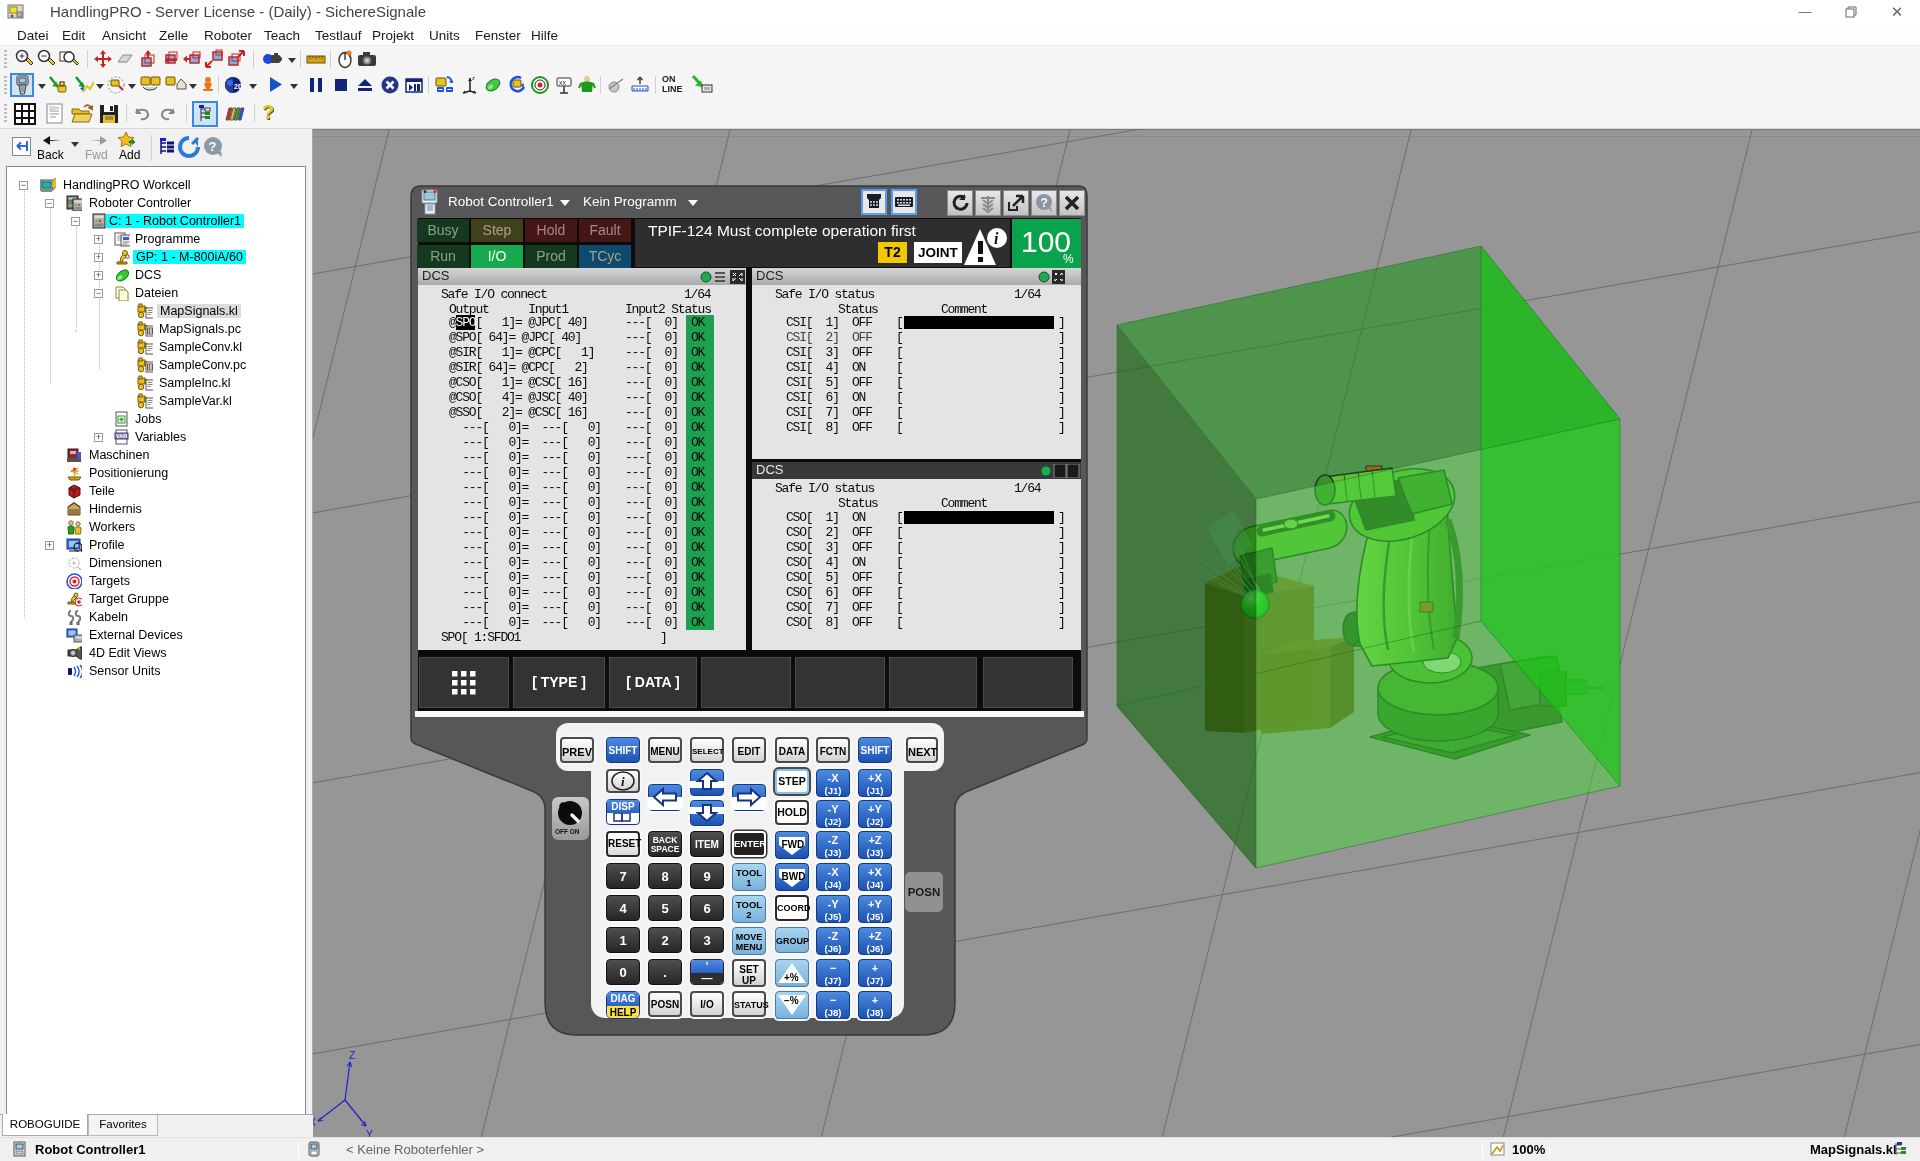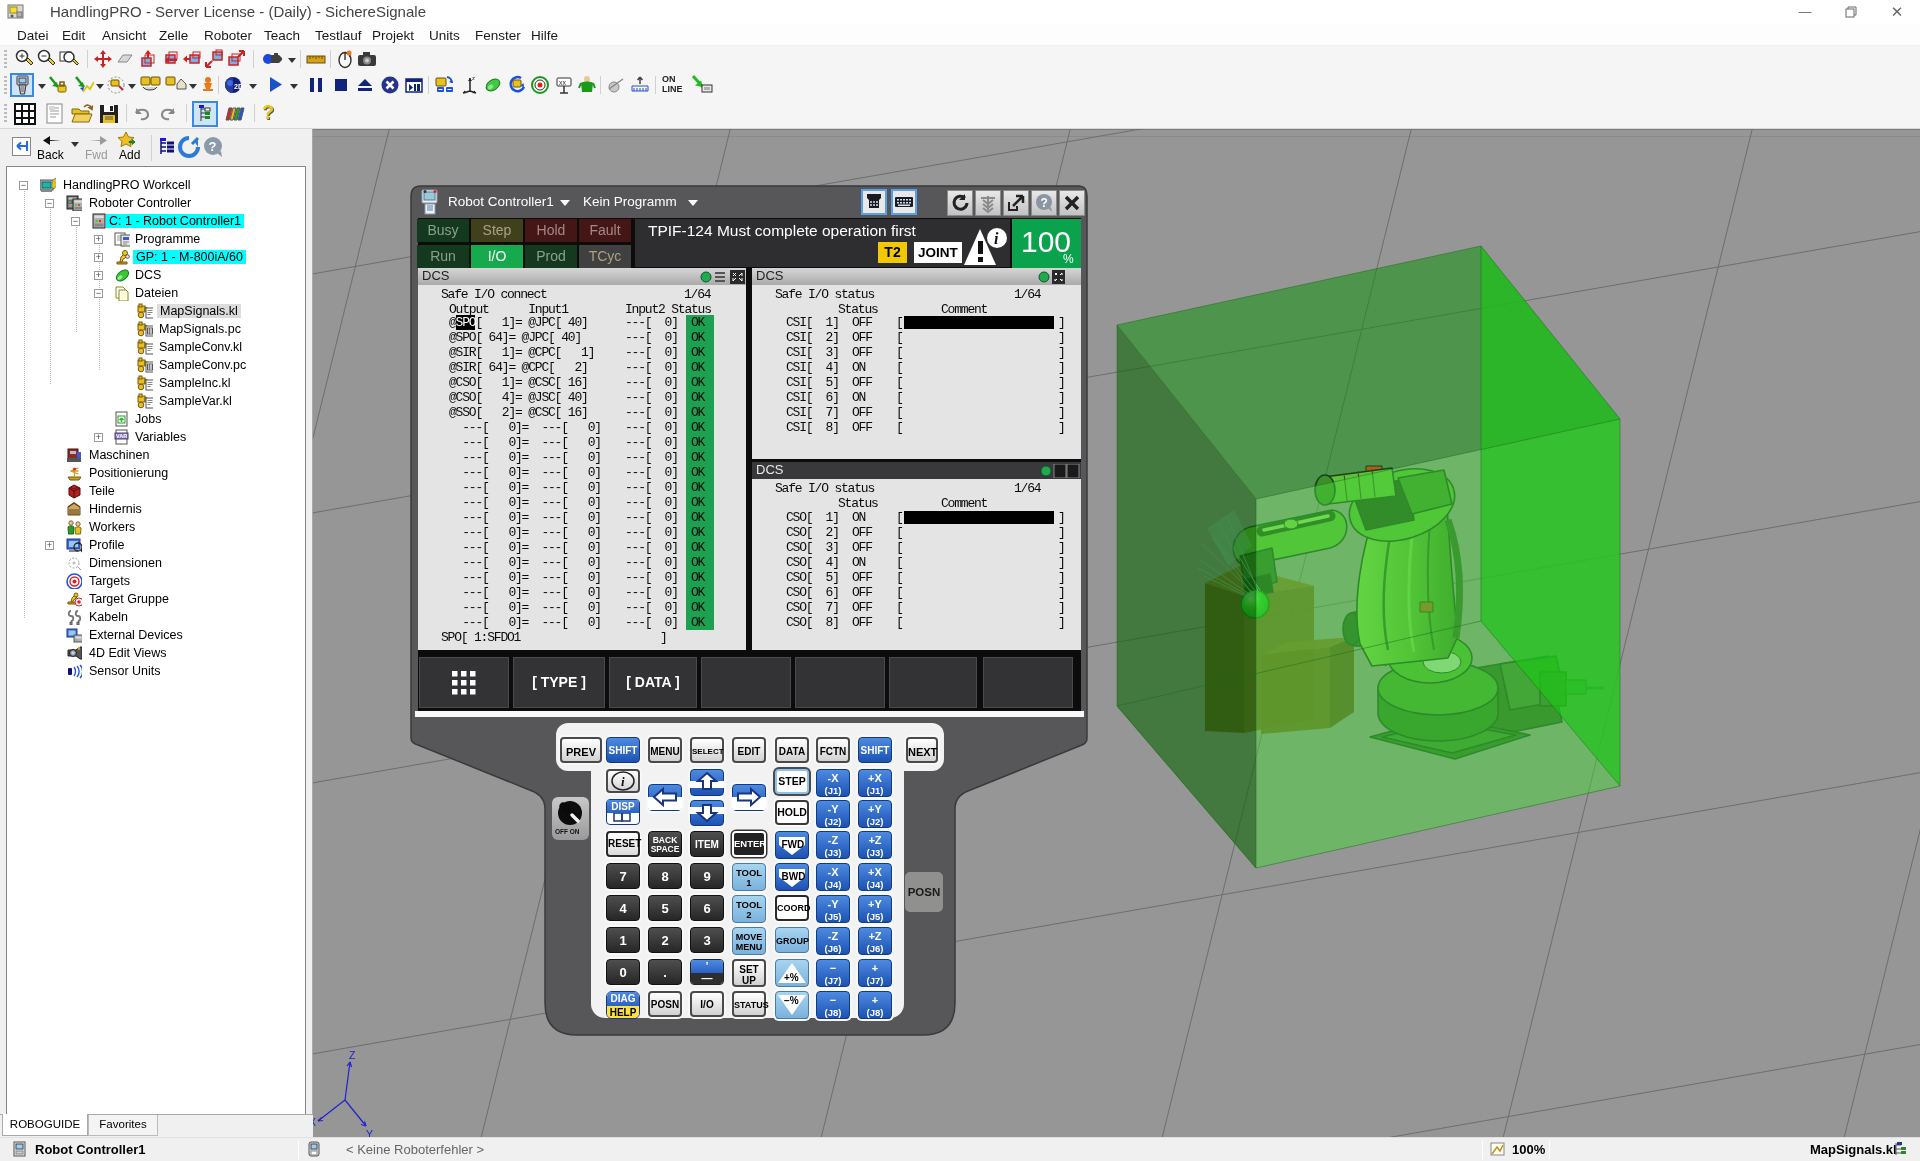--- a/index.html
+++ b/index.html
@@ -853,21 +853,21 @@
       <path d="M5 5 L17 17 M17 5 L5 17" stroke="#222" stroke-width="3.5"></path>
     </svg>
 <div class="abs" style="left:10px;top:35px;width:663px;height:493px;background:#0c0c0c;"></div>
 <div class="abs" style="left:9px;top:36px;width:52px;height:23px;background:#14391f;color:#8aa08a;font-size:14px;text-align:center;line-height:23px;">Busy</div>
 <div class="abs" style="left:63px;top:36px;width:52px;height:23px;background:#41401c;color:#a8a285;font-size:14px;text-align:center;line-height:23px;">Step</div>
 <div class="abs" style="left:117px;top:36px;width:52px;height:23px;background:#451616;color:#a58888;font-size:14px;text-align:center;line-height:23px;">Hold</div>
 <div class="abs" style="left:171px;top:36px;width:52px;height:23px;background:#451616;color:#a58888;font-size:14px;text-align:center;line-height:23px;">Fault</div>
 <div class="abs" style="left:9px;top:62px;width:52px;height:23px;background:#14391f;color:#8aa08a;font-size:14px;text-align:center;line-height:23px;">Run</div>
 <div class="abs" style="left:63px;top:62px;width:52px;height:23px;background:#16a94d;color:#ffffff;font-size:14px;text-align:center;line-height:23px;">I/O</div>
 <div class="abs" style="left:117px;top:62px;width:52px;height:23px;background:#14391f;color:#8aa08a;font-size:14px;text-align:center;line-height:23px;">Prod</div>
-<div class="abs" style="left:171px;top:62px;width:52px;height:23px;background:#404040;color:#a8a285;font-size:14px;text-align:center;line-height:23px;">TCyc</div>
+<div class="abs" style="left:171px;top:62px;width:52px;height:23px;background:#0c4a6e;color:#a8a285;font-size:14px;text-align:center;line-height:23px;">TCyc</div>
 <div class="abs" style="left:227px;top:36px;width:375px;height:48px;background:#2e2e30;"></div>
 <div class="abs mono" style="left:240px;top:40px;font-size:15.5px;color:#fff;letter-spacing:0px;font-family:Liberation Sans;">TPIF-124 Must complete operation first</div>
 <div class="abs" style="left:470px;top:59px;width:29px;height:21px;background:#f2c800;color:#000;font-weight:bold;font-size:14px;text-align:center;line-height:21px;">T2</div>
 <div class="abs" style="left:506px;top:59px;width:48px;height:21px;background:#ffffff;color:#000;font-weight:bold;font-size:13.5px;text-align:center;line-height:21px;">JOINT</div>
 <svg class="abs" style="left:556px;top:44px" width="46" height="42">
       <polygon points="16,2 32,38 0,38" fill="#fff"></polygon>
       <rect x="14" y="14" width="5" height="13" fill="#111"></rect>
       <rect x="14" y="30" width="5" height="5" fill="#111"></rect>
       <circle cx="33" cy="11" r="10" fill="#fff"></circle>
       <text x="30" y="17" font-size="16" font-style="italic" font-weight="bold" fill="#111" font-family="Liberation Serif">i</text>
@@ -988,21 +988,21 @@
 <div class="abs mono" style="left:33px;top:447px;font-size:13px;color:#0a0a0a;white-space:pre;">SPO[ 1:SFDO1</div>
 <div class="abs mono" style="left:252px;top:447px;font-size:13px;color:#0a0a0a;white-space:pre;">]</div>
 <div class="abs mono" style="left:367px;top:104px;font-size:13px;color:#0a0a0a;white-space:pre;">Safe I/O status</div>
 <div class="abs mono" style="left:606px;top:104px;font-size:13px;color:#0a0a0a;white-space:pre;">1/64</div>
 <div class="abs mono" style="left:430px;top:119px;font-size:13px;color:#0a0a0a;white-space:pre;">Status</div>
 <div class="abs mono" style="left:533px;top:119px;font-size:13px;color:#0a0a0a;white-space:pre;">Comment</div>
 <div class="abs mono" style="left:378px;top:132px;font-size:13px;color:#0a0a0a;white-space:pre;">CSI[  1]  OFF</div>
 <div class="abs mono" style="left:488px;top:132px;font-size:13px;color:#0a0a0a;white-space:pre;">[</div>
 <div class="abs mono" style="left:650px;top:132px;font-size:13px;color:#0a0a0a;white-space:pre;">]</div>
 <div class="abs" style="left:496px;top:133px;width:150px;height:13px;background:#000;"></div>
-<div class="abs mono" style="left:378px;top:147px;font-size:13px;color:#000000;white-space:pre;">CSI[  2]  OFF</div>
+<div class="abs mono" style="left:378px;top:147px;font-size:13px;color:#404040;white-space:pre;">CSI[  2]  OFF</div>
 <div class="abs mono" style="left:488px;top:147px;font-size:13px;color:#0a0a0a;white-space:pre;">[</div>
 <div class="abs mono" style="left:650px;top:147px;font-size:13px;color:#0a0a0a;white-space:pre;">]</div>
 <div class="abs mono" style="left:378px;top:162px;font-size:13px;color:#0a0a0a;white-space:pre;">CSI[  3]  OFF</div>
 <div class="abs mono" style="left:488px;top:162px;font-size:13px;color:#0a0a0a;white-space:pre;">[</div>
 <div class="abs mono" style="left:650px;top:162px;font-size:13px;color:#0a0a0a;white-space:pre;">]</div>
 <div class="abs mono" style="left:378px;top:177px;font-size:13px;color:#0a0a0a;white-space:pre;">CSI[  4]  ON</div>
 <div class="abs mono" style="left:488px;top:177px;font-size:13px;color:#0a0a0a;white-space:pre;">[</div>
 <div class="abs mono" style="left:650px;top:177px;font-size:13px;color:#0a0a0a;white-space:pre;">]</div>
 <div class="abs mono" style="left:378px;top:192px;font-size:13px;color:#0a0a0a;white-space:pre;">CSI[  5]  OFF</div>
 <div class="abs mono" style="left:488px;top:192px;font-size:13px;color:#0a0a0a;white-space:pre;">[</div>
@@ -1071,21 +1071,21 @@
 <div class="abs" style="left:148px;top:540px;width:388px;height:48px;background:#f2f2f2;border-radius:12px;"></div>
 <div class="abs" style="left:183px;top:540px;width:313px;height:295px;background:#f2f2f2;border-radius:0 0 14px 14px;"></div>
 <div class="abs" style="left:144px;top:614px;width:37px;height:43px;background:linear-gradient(180deg,#c8c8c8,#9a9a9a);border-radius:6px;"></div>
 <svg class="abs" style="left:144px;top:614px" width="37" height="43">
       <circle cx="18" cy="16" r="12" fill="#0d0d0d"></circle>
       <path d="M11 9 L23 21" stroke="#0a0a0a" stroke-width="7" stroke-linecap="round"></path>
       <path d="M20 18 L26 24" stroke="#f0f0f0" stroke-width="3.5" stroke-linecap="round"></path>
       <text x="3" y="37" font-size="6.5" font-weight="bold" fill="#111" font-family="Liberation Sans">OFF  ON</text>
     </svg>
 <div class="abs" style="left:497px;top:689px;width:38px;height:40px;background:#90908f;border-radius:5px;color:#1a1a1a;font-size:11.5px;font-weight:bold;text-align:center;line-height:40px;">POSN</div>
-<div class="key kgray" style="left:152px;top:554px;width:42px;height:26px;font-size:11px;line-height:26px;">PREV</div>
+<div class="key kgray" style="left:152px;top:554px;width:34px;height:26px;font-size:11px;line-height:26px;">PREV</div>
 <div class="key kblue" style="left:198px;top:554px;width:34px;height:26px;font-size:10px;line-height:26px;">SHIFT</div>
 <div class="key kgray" style="left:240px;top:554px;width:34px;height:26px;font-size:10px;line-height:26px;">MENU</div>
 <div class="key kgray" style="left:282px;top:554px;width:34px;height:26px;font-size:8px;line-height:26px;">SELECT</div>
 <div class="key kgray" style="left:324px;top:554px;width:34px;height:26px;font-size:10px;line-height:26px;">EDIT</div>
 <div class="key kgray" style="left:367px;top:554px;width:34px;height:26px;font-size:10px;line-height:26px;">DATA</div>
 <div class="key kgray" style="left:408px;top:554px;width:34px;height:26px;font-size:10px;line-height:26px;">FCTN</div>
 <div class="key kblue" style="left:450px;top:554px;width:34px;height:26px;font-size:10px;line-height:26px;">SHIFT</div>
 <div class="key kgray" style="left:498px;top:554px;width:32px;height:26px;font-size:11px;line-height:26px;">NEXT</div>
 <div class="key kgray" style="left:198px;top:586px;width:34px;height:24px;"></div>
 <svg class="abs" style="left:198px;top:586px" width="34" height="24">

